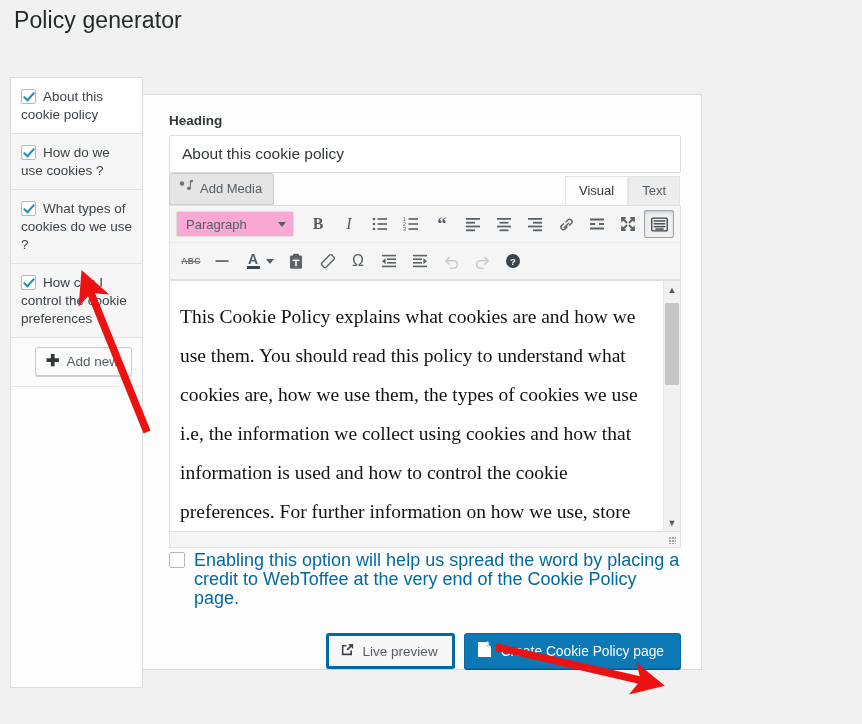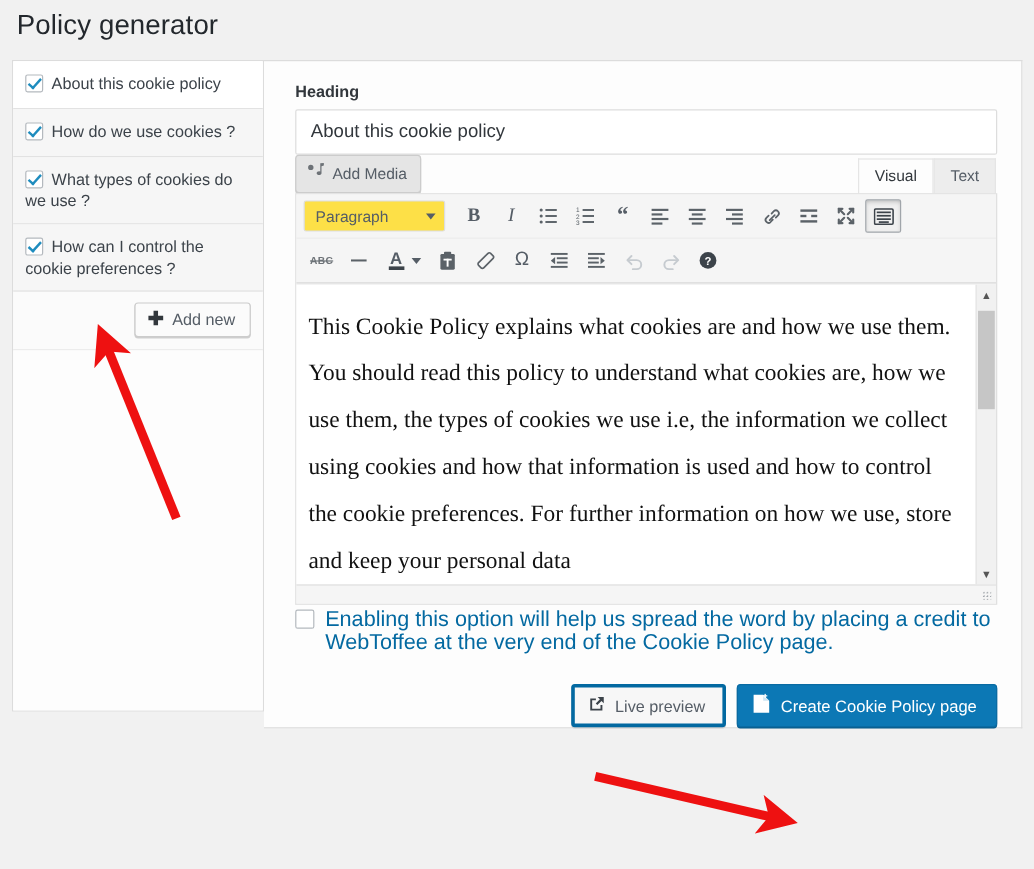--- a/index.html
+++ b/index.html
@@ -24,23 +24,23 @@
     font-weight: 400;
     color: #23282d;
     line-height: 30px;
     letter-spacing: 0.1px;
   }
 
   
   .frame {
     position: absolute;
     left: 10px; top: 50px;
-    width: 842px; height: 664px;
+    width: 692px; height: 664px;
     display: flex;
-    align-items: flex-start;
+    align-items: center;
   }
 
   
   .left-panel {
     width: 210px;
     background: #fdfdfd;
     border: 1px solid #dcdcdc;
     border-right: 1px solid #dcdcdc;
     box-sizing: border-box;
     position: relative;
@@ -200,21 +200,21 @@
     background: #f5f5f5;
   }
   .tb-row.second { border-bottom: 1px solid #e0e0e0; }
 
   .para-select {
     display: inline-flex;
     align-items: center;
     justify-content: space-between;
     width: 118px;
     height: 26px;
-    background: #fde047;
+    background: #f9a8d4;
     border: 1px solid #ddd;
     border-radius: 2px;
     font-size: 13px;
     color: #555d66;
     padding: 0 7px 0 9px;
     margin-right: 8px;
     cursor: pointer;
     box-sizing: border-box;
   }
   .caret {

